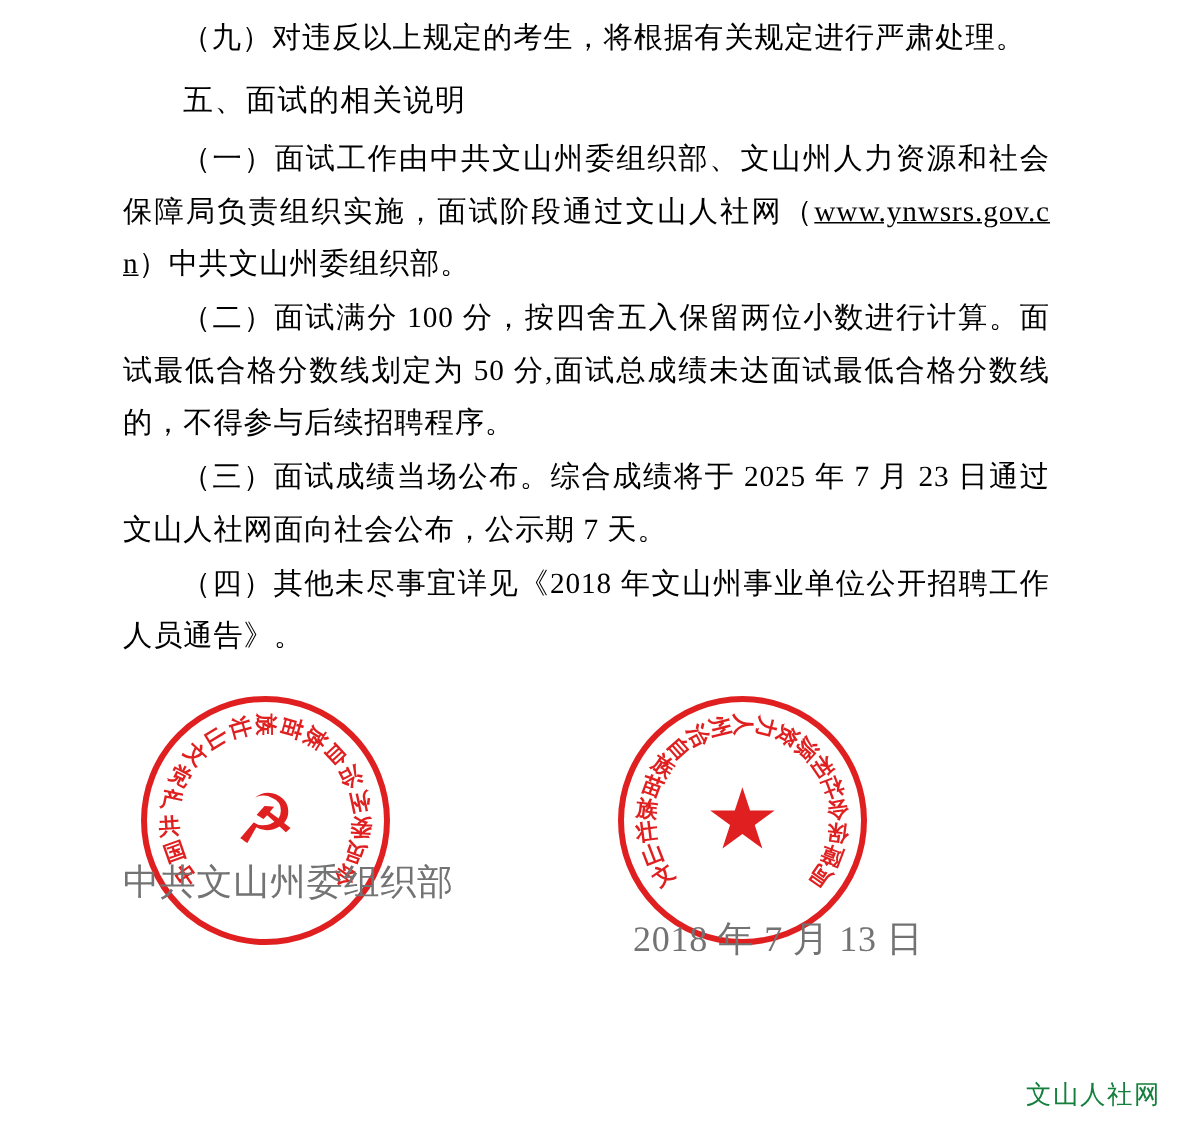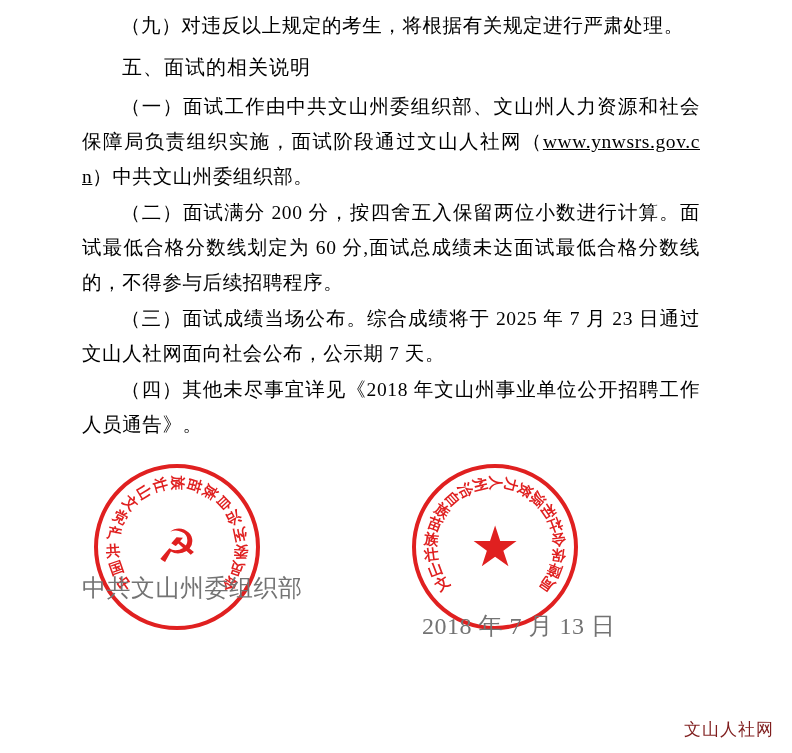--- a/index.html
+++ b/index.html
@@ -119,37 +119,37 @@
   }
   .sig-left { left: 0px; top: 108px; }
   .sig-right { left: 292px; top: 108px; }
   .sig-date { left: 340px; top: 146px; }
 
   .watermark {
     position: absolute;
     right: 18px;
     bottom: 12px;
     font-size: 17px;
-    color: #7f1d1d;
+    color: #15803d;
     letter-spacing: 1px;
     font-family: "Liberation Sans", sans-serif;
   }
 </style>
 </head>
 <body>
 
 <div class="page">
 
   <p class="para indent">（九）对违反以上规定的考生，将根据有关规定进行严肃处理。</p>
 
   <p class="heading">五、面试的相关说明</p>
 
   <p class="para indent"><span>（一）面试工作由中共文山州委组织部、文山州人力资源和社会保障局负责组织实施，面试阶段通过文山人社网（</span><span class="url">www.ynwsrs.gov.cn</span><span>）中共文山州委组织部。</span></p>
 
-  <p class="para indent">（二）面试满分 200 分，按四舍五入保留两位小数进行计算。面试最低合格分数线划定为 60 分,面试总成绩未达面试最低合格分数线的，不得参与后续招聘程序。</p>
+  <p class="para indent">（二）面试满分 100 分，按四舍五入保留两位小数进行计算。面试最低合格分数线划定为 50 分,面试总成绩未达面试最低合格分数线的，不得参与后续招聘程序。</p>
 
   <p class="para indent">（三）面试成绩当场公布。综合成绩将于 2025 年 7 月 23 日通过文山人社网面向社会公布，公示期 7 天。</p>
 
   <p class="para indent">（四）其他未尽事宜详见《2018 年文山州事业单位公开招聘工作人员通告》。</p>
 
   <div class="seal-area">
 
     <div class="seal seal-left">
       <div class="seal-ring-text" id="ringLeft">
           <span style="transform: rotate(-125deg) translate(0px, -64px) rotate(90deg) translate(-50%, -50%);">中</span>

